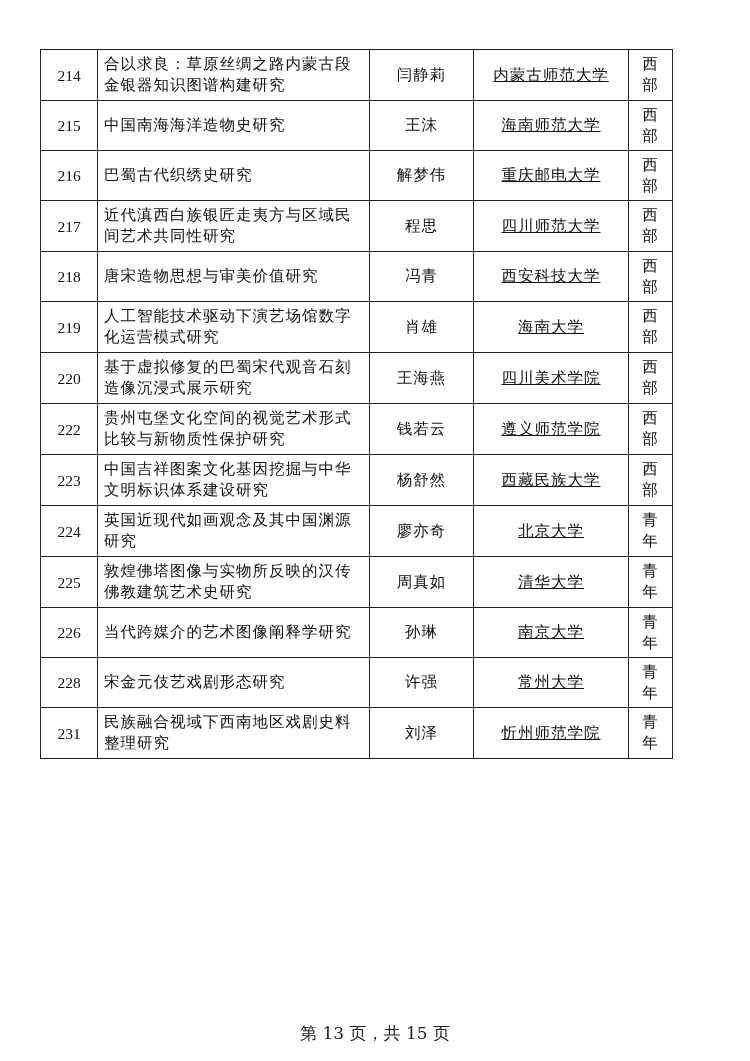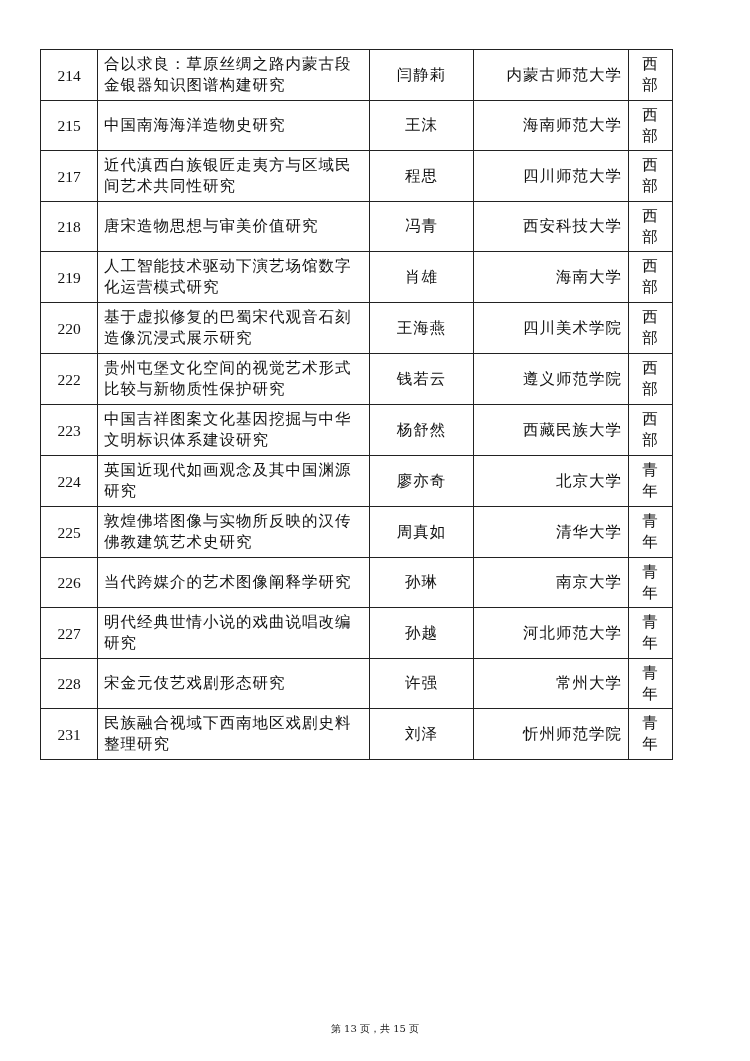--- a/index.html
+++ b/index.html
@@ -5,26 +5,26 @@
     html, body { margin: 0; padding: 0; background: #ffffff; }
     body { width: 750px; height: 1061px; position: relative; overflow: hidden;
       font-family: "DejaVu Serif", "Liberation Serif", serif; color: #111; }
     .page-table { position: absolute; left: 40px; top: 49px; width: 633px;
       border-collapse: collapse; table-layout: fixed; }
     .page-table td { border: 1.5px solid #222; font-size: 15.5px; line-height: 21px;
       padding: 0 6px; vertical-align: middle; }
     .c-no { width: 30px; text-align: center; font-family: "Liberation Serif", serif; font-size: 17px; }
     .c-title { width: 200px; text-align: left; letter-spacing: 1px; }
     .c-name { width: 62px; text-align: center; letter-spacing: 1px; }
-    .c-inst { width: 104px; text-align: right; letter-spacing: 1px; }
+    .c-inst { width: 104px; text-align: center; letter-spacing: 1px; text-decoration: underline; }
     .c-cat { text-align: center; letter-spacing: 1px; }
     tr.row { height: 51px; }
     tr.row-short { height: 50px; margin-top: 8px; }
     .footer { position: absolute; left: 0; width: 750px; top: 1022px; text-align: center;
-      font-size: 10px; color: #222; font-family: "DejaVu Serif", serif; }
+      font-size: 17px; color: #222; font-family: "DejaVu Serif", serif; }
   </style>
 </head>
 <body>
 
 <table class="page-table">
   <colgroup>
     <col style="width:57px">
       <col style="width:272px">
       <col style="width:104px">
       <col style="width:155px">
@@ -36,20 +36,27 @@
       <td class="c-title">合以求良：草原丝绸之路内蒙古段金银器知识图谱构建研究</td>
       <td class="c-name">闫静莉</td>
       <td class="c-inst">内蒙古师范大学</td>
       <td class="c-cat">西部</td>
     </tr>
     <tr class="row-short">
       <td class="c-no">215</td>
       <td class="c-title">中国南海海洋造物史研究</td>
       <td class="c-name">王沫</td>
       <td class="c-inst">海南师范大学</td>
+      <td class="c-cat">西部</td>
+    </tr>
+    <tr class="row-short">
+      <td class="c-no">216</td>
+      <td class="c-title">巴蜀古代织绣史研究</td>
+      <td class="c-name">解梦伟</td>
+      <td class="c-inst">重庆邮电大学</td>
       <td class="c-cat">西部</td>
     </tr>
     <tr class="row">
       <td class="c-no">217</td>
       <td class="c-title">近代滇西白族银匠走夷方与区域民间艺术共同性研究</td>
       <td class="c-name">程思</td>
       <td class="c-inst">四川师范大学</td>
       <td class="c-cat">西部</td>
     </tr>
     <tr class="row-short">
@@ -101,27 +108,20 @@
       <td class="c-inst">清华大学</td>
       <td class="c-cat">青年</td>
     </tr>
     <tr class="row-short">
       <td class="c-no">226</td>
       <td class="c-title">当代跨媒介的艺术图像阐释学研究</td>
       <td class="c-name">孙琳</td>
       <td class="c-inst">南京大学</td>
       <td class="c-cat">青年</td>
     </tr>
-    <tr class="row">
-      <td class="c-no">227</td>
-      <td class="c-title">明代经典世情小说的戏曲说唱改编研究</td>
-      <td class="c-name">孙越</td>
-      <td class="c-inst">河北师范大学</td>
-      <td class="c-cat">青年</td>
-    </tr>
     <tr class="row-short">
       <td class="c-no">228</td>
       <td class="c-title">宋金元伎艺戏剧形态研究</td>
       <td class="c-name">许强</td>
       <td class="c-inst">常州大学</td>
       <td class="c-cat">青年</td>
     </tr>
     <tr class="row">
       <td class="c-no">231</td>
       <td class="c-title">民族融合视域下西南地区戏剧史料整理研究</td>

